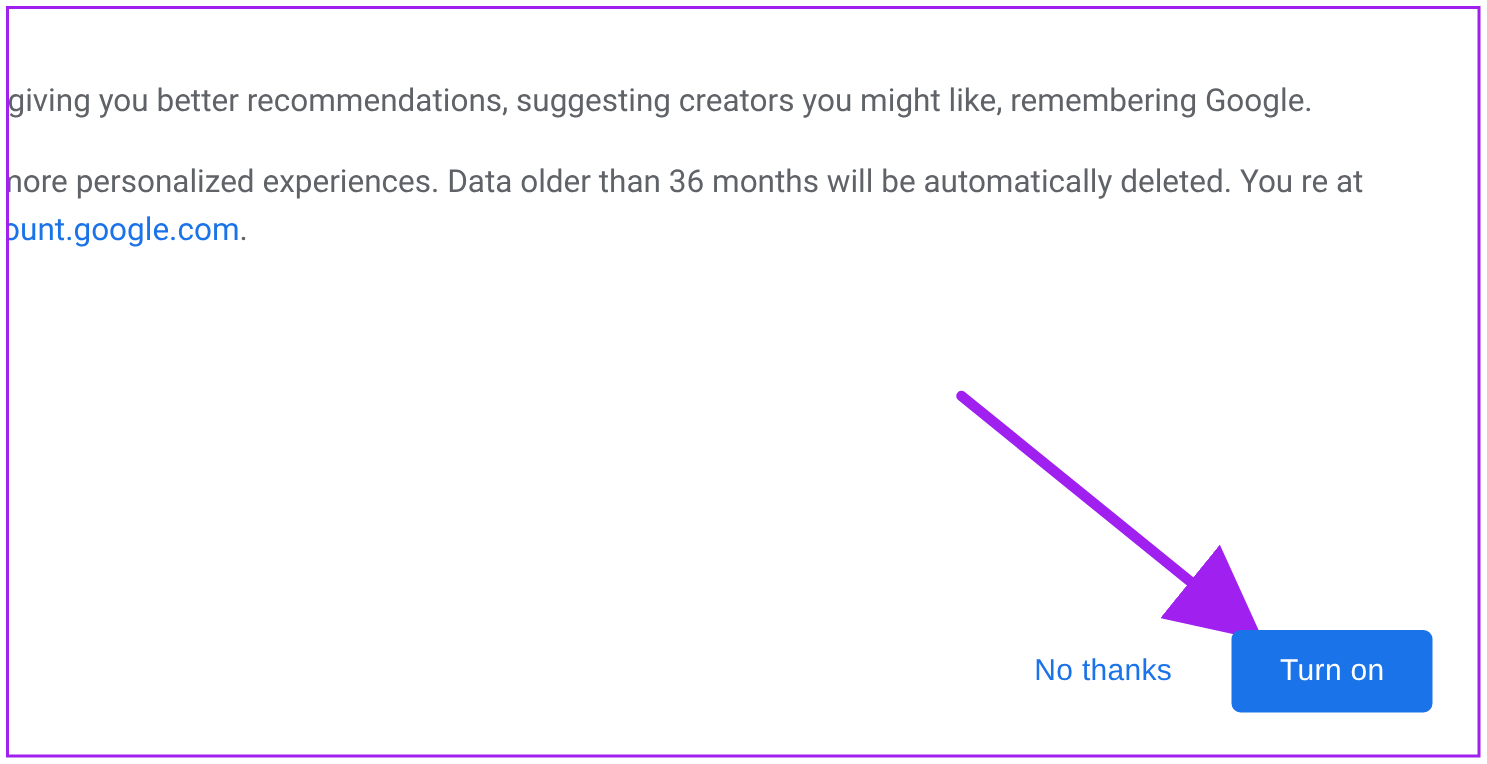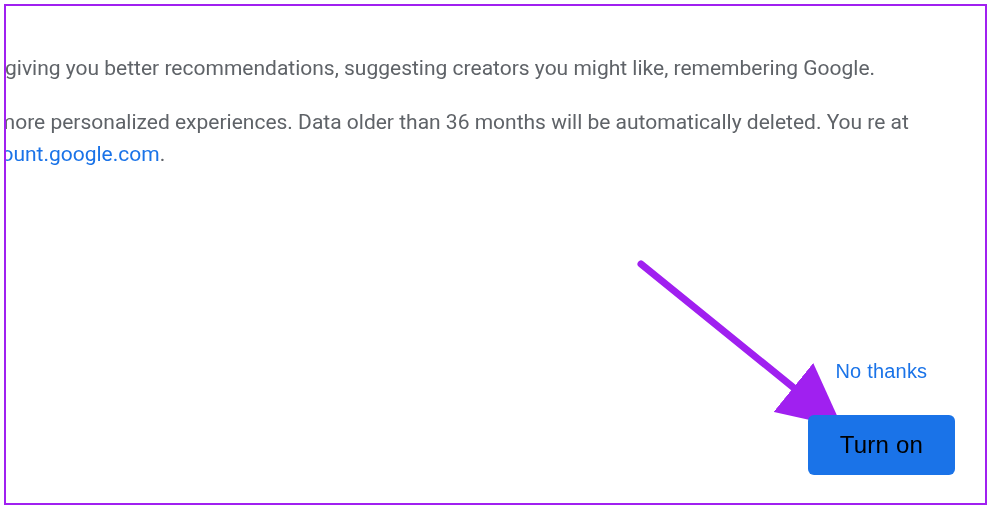--- a/index.html
+++ b/index.html
@@ -37,37 +37,36 @@
       color: #1a73e8;
       text-decoration: none;
     }
     .button-row {
       position: absolute;
       bottom: 28px;
       right: 30px;
       display: flex;
       align-items: center;
       gap: 20px;
-      flex-direction: column;
     }
     .btn-text {
       font-size: 20px;
       font-weight: 500;
       color: #1a73e8;
       background: transparent;
       border: none;
       padding: 12px 20px;
       cursor: pointer;
       border-radius: 6px;
       letter-spacing: 0.2px;
     }
     .btn-primary {
-      font-size: 24px;
+      font-size: 20px;
       font-weight: 500;
-      color: #000000;
+      color: #ffffff;
       background: #1a73e8;
       border: none;
       padding: 16px 32px;
       cursor: pointer;
       border-radius: 6px;
       letter-spacing: 0.2px;
     }
     .arrow-annotation {
       position: absolute;
       left: 625px;

